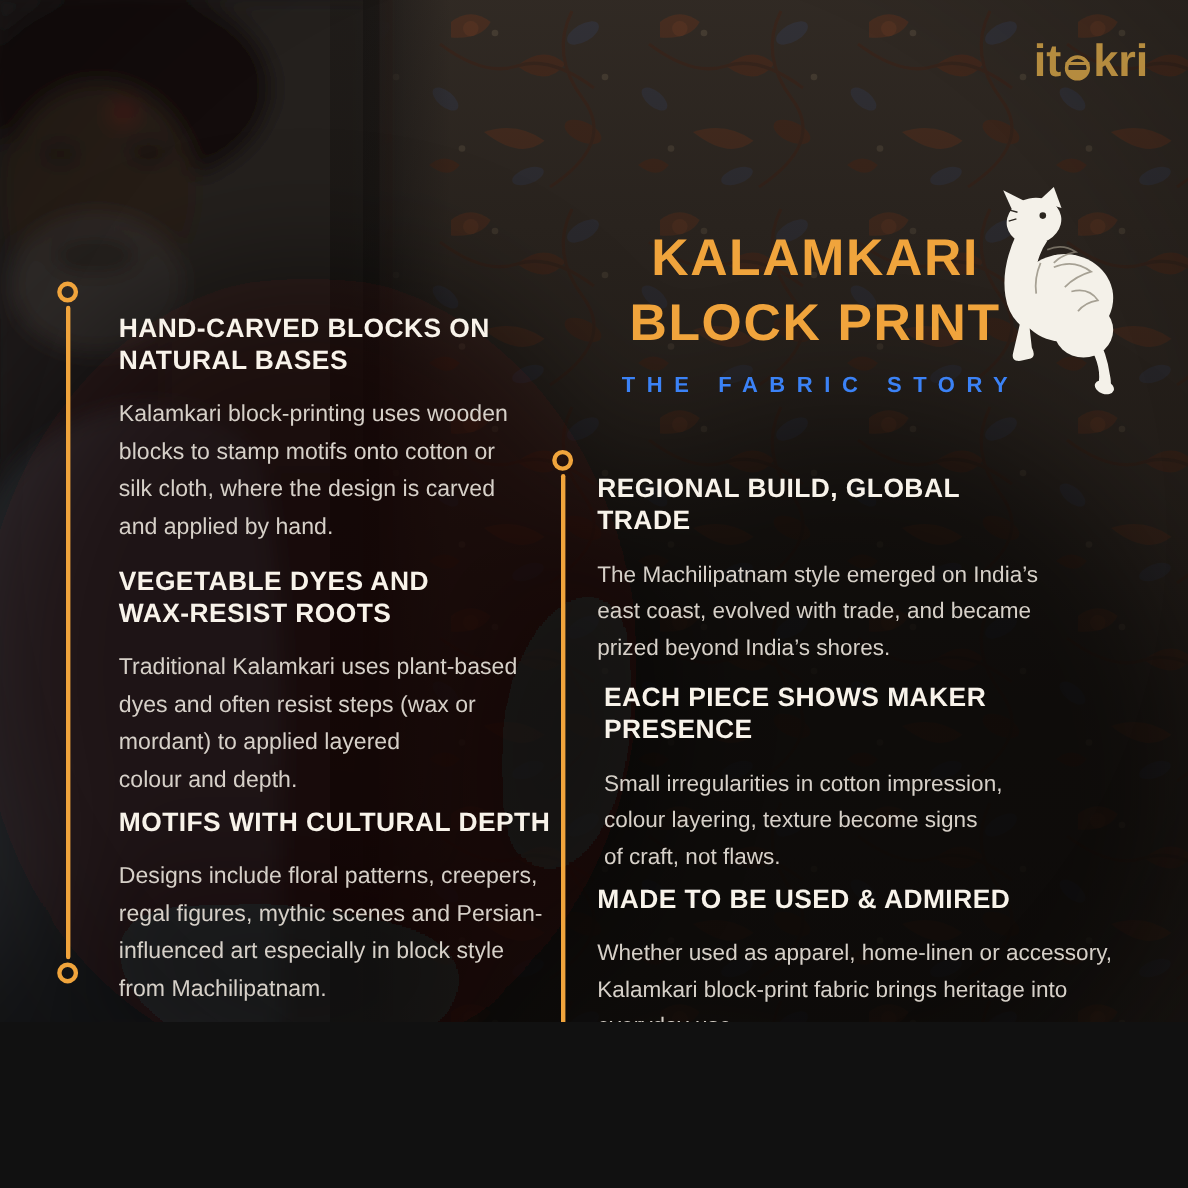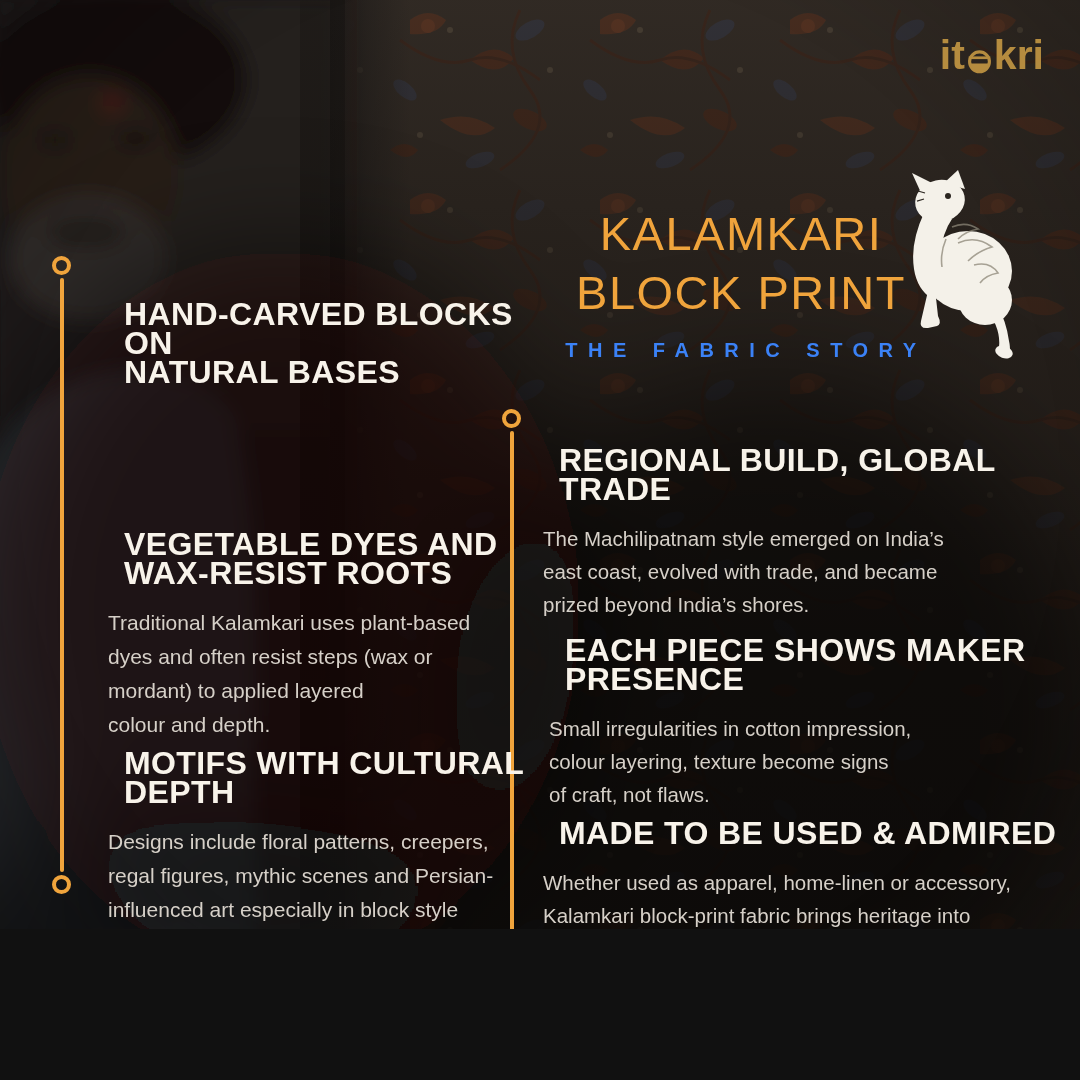--- a/index.html
+++ b/index.html
@@ -27,21 +27,21 @@
   }
   .logo .o-icon{width:27px;height:34px;margin:8px 1px 0 1px;}
 
   
   .title-block{
     position:absolute;left:545px;top:204px;width:392px;
     text-align:center;
   }
   .title-line{
     color:var(--title);
-    font-size:47px;font-weight:normal;line-height:59px;letter-spacing:1.5px;
+    font-size:47px;font-weight:bold;line-height:59px;letter-spacing:1.5px;
     white-space:nowrap;
   }
   .subtitle{
     margin-top:17px;
     color:#3b82f6;font-size:20px;font-weight:bold;
     letter-spacing:10.5px;padding-left:10px;white-space:nowrap;
   }
 
   .cat{position:absolute;left:888px;top:168px;width:140px;height:192px;}
 
@@ -49,22 +49,22 @@
   .timeline{position:absolute;display:flex;flex-direction:column;align-items:center;width:19px;}
   .tl-dot{width:11px;height:11px;border:4px solid var(--accent);border-radius:50%;flex:none;background:transparent;}
   .tl-line{width:4px;flex:1;background:var(--accent);margin:3px 0;border-radius:2px;}
   #tl-left{left:52px;top:256px;height:638px;}
   #tl-right{left:502px;top:409px;height:568px;}
 
   
   .section{position:absolute;}
   .sec-heading{
     color:var(--heading-text);
-    font-size:32px;font-weight:bold;line-height:29px;letter-spacing:.4px;
-    white-space:pre-line;margin:16px;
+    font-size:24px;font-weight:bold;line-height:29px;letter-spacing:.4px;
+    white-space:pre-line;margin:0;
   }
   .sec-body{
     color:var(--body-text);
     font-size:21px;line-height:34px;font-weight:normal;
     white-space:pre-line;margin:18px 0 0 0;
   }
   .col-right .sec-body{font-size:20.5px;line-height:33px;}
   #sec-l1{left:108px;top:284px;width:440px;}
   #sec-l2{left:108px;top:514px;width:440px;}
   #sec-l3{left:108px;top:733px;width:450px;}
@@ -194,20 +194,24 @@
   </div>
   <div class="timeline" id="tl-right">
     <span class="tl-dot"></span>
     <span class="tl-line"></span>
     <span class="tl-dot"></span>
   </div>
 
   <div class="section col-left" id="sec-l1">
     <h2 class="sec-heading">HAND-CARVED BLOCKS ON
 NATURAL BASES</h2>
+    <p class="sec-body">Kalamkari block-printing uses wooden
+blocks to stamp motifs onto cotton or
+silk cloth, where the design is carved
+and applied by hand.</p>
   </div>
   <div class="section col-left" id="sec-l2">
     <h2 class="sec-heading">VEGETABLE DYES AND
 WAX-RESIST ROOTS</h2>
     <p class="sec-body">Traditional Kalamkari uses plant-based
 dyes and often resist steps (wax or
 mordant) to applied layered
 colour and depth.</p>
   </div>
   <div class="section col-right" id="sec-r1">

